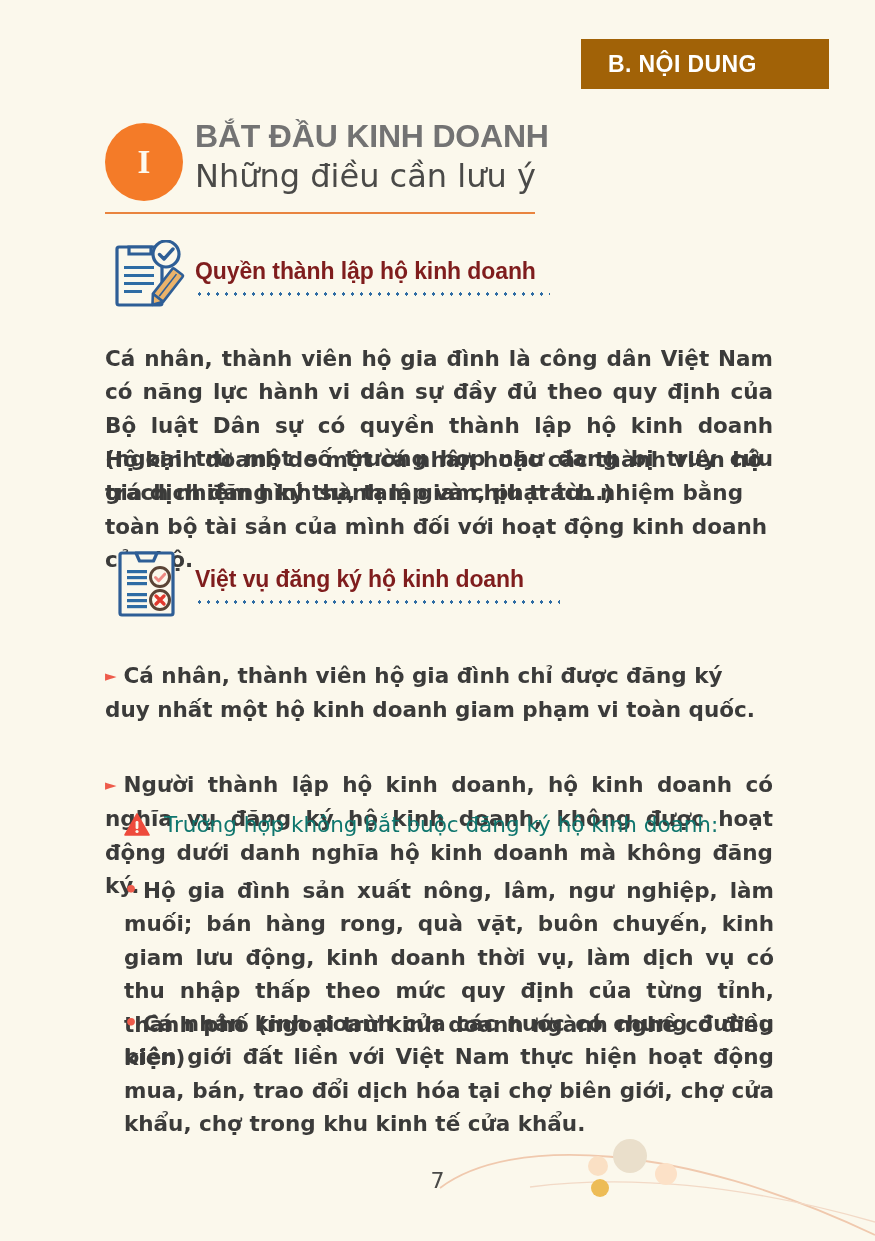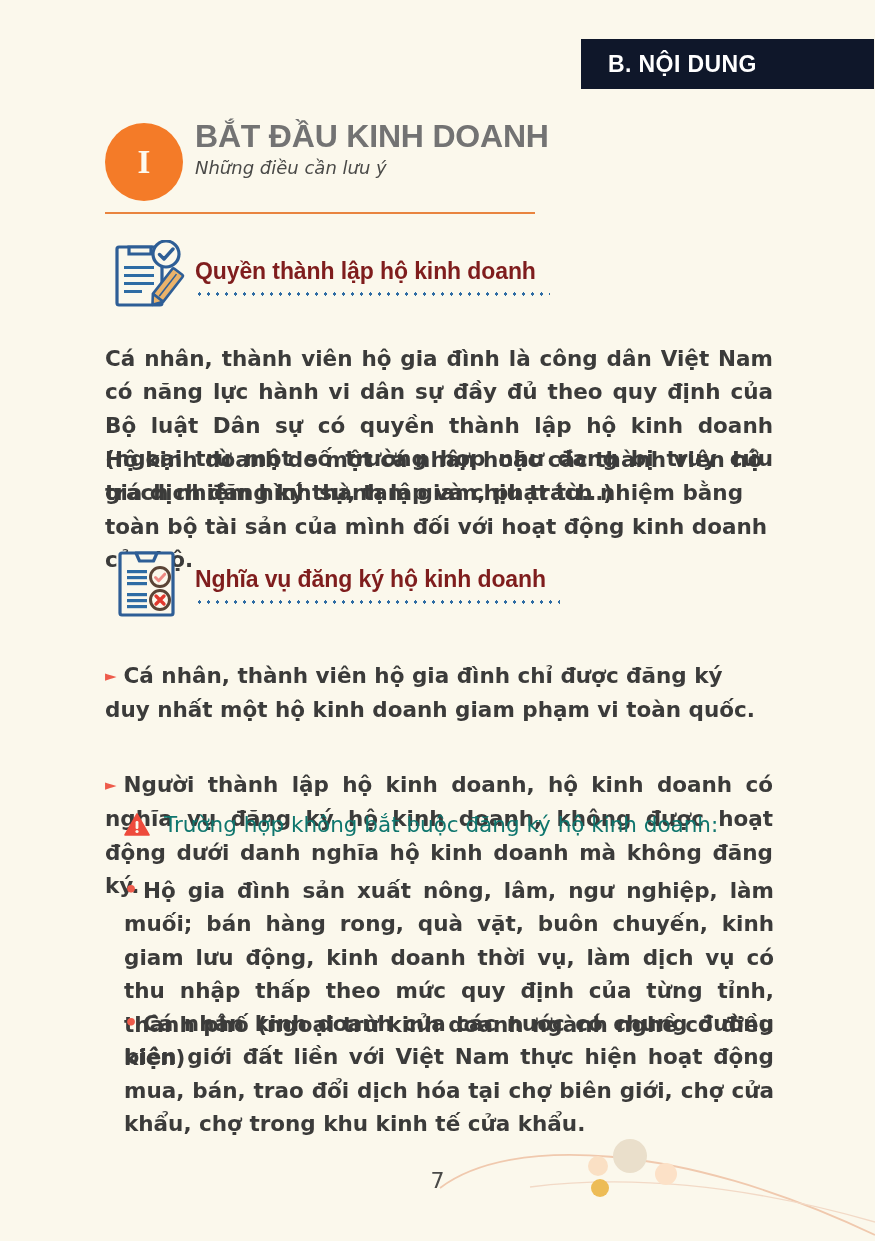--- a/index.html
+++ b/index.html
@@ -14,23 +14,23 @@
     position: relative;
     overflow: hidden;
     color: #3C3C3B;
   }
 
   
   .banner {
     position: absolute;
     left: 581px;
     top: 39px;
-    width: 293px;
+    width: 248px;
     height: 50px;
-    background: #0f172a;
+    background: #a16207;
     display: flex;
     align-items: center;
   }
   .banner-text {
     color: #FFFFFF;
     font-size: 23px;
     font-weight: bold;
     letter-spacing: 0.4px;
     padding-left: 27px;
     font-family: "Liberation Sans", sans-serif;
@@ -71,26 +71,25 @@
     color: #737373;
     font-size: 32px;
     font-weight: bold;
     letter-spacing: -0.2px;
     font-family: "Liberation Sans", sans-serif;
     line-height: 1.15;
     white-space: nowrap;
   }
   .section-title-sub {
     color: #4A4A48;
-    font-size: 18px;
+    font-size: 32px;
     font-family: "DejaVu Sans", sans-serif;
     line-height: 1.2;
     margin-top: 2px;
     white-space: nowrap;
-    font-style: italic;
   }
   .section-rule {
     position: absolute;
     left: 105px;
     top: 212px;
     width: 430px;
     height: 2px;
     background: #E9843F;
   }
 
@@ -263,21 +262,21 @@
       <rect x="14" y="57" width="20" height="3.2" fill="#2E6CA4"></rect>
 
       <circle cx="47" cy="29" r="9.5" fill="#FBF8EC" stroke="#5A4436" stroke-width="3"></circle>
       <path d="M42.5 29.5 l3.2 3.2 l6 -6.5" fill="none" stroke="#EE8A84" stroke-width="3" stroke-linecap="round" stroke-linejoin="round"></path>
 
       <circle cx="47" cy="52" r="9.5" fill="#FBF8EC" stroke="#5A4436" stroke-width="3"></circle>
       <path d="M43 48 l8 8 M51 48 l-8 8" fill="none" stroke="#E0382E" stroke-width="3.4" stroke-linecap="round"></path>
     </svg>
   </div>
   <div class="subhead-textwrap">
-    <div class="subhead-title">Nghĩa vụ đăng ký hộ kinh doanh</div>
+    <div class="subhead-title">Việt vụ đăng ký hộ kinh doanh</div>
     <div class="subhead-dots" style="width:365px;"></div>
   </div>
 </div>
 
 <p class="para nojust" style="top:637px;">
   <span class="tri-bullet">►</span><span>Cá nhân, thành viên hộ gia đình chỉ được đăng ký duy nhất một hộ kinh doanh giam phạm vi toàn quốc.</span>
 </p>
 
 <p class="para" style="top:746px;">
   <span class="tri-bullet">►</span><span>Người thành lập hộ kinh doanh, hộ kinh doanh có nghĩa vụ đăng ký hộ kinh doanh, không được hoạt động dưới danh nghĩa hộ kinh doanh mà không đăng ký.</span>

